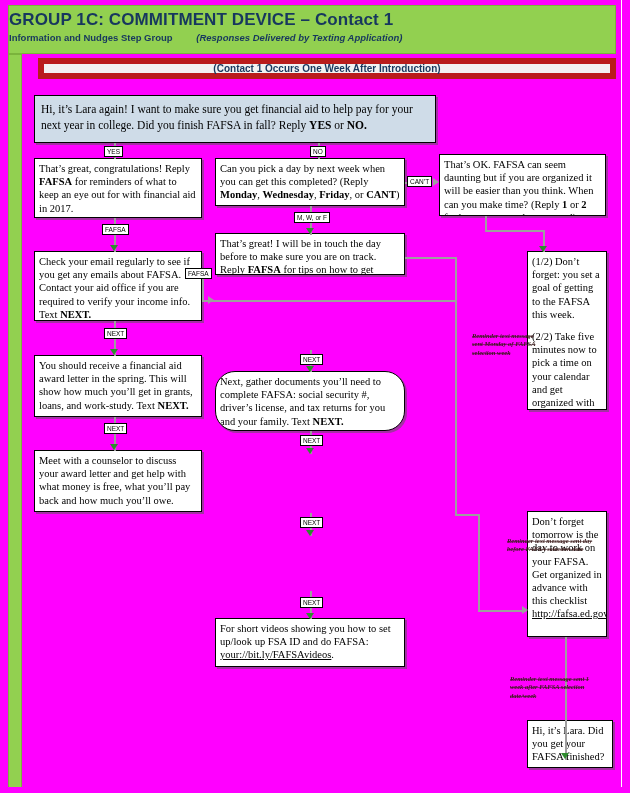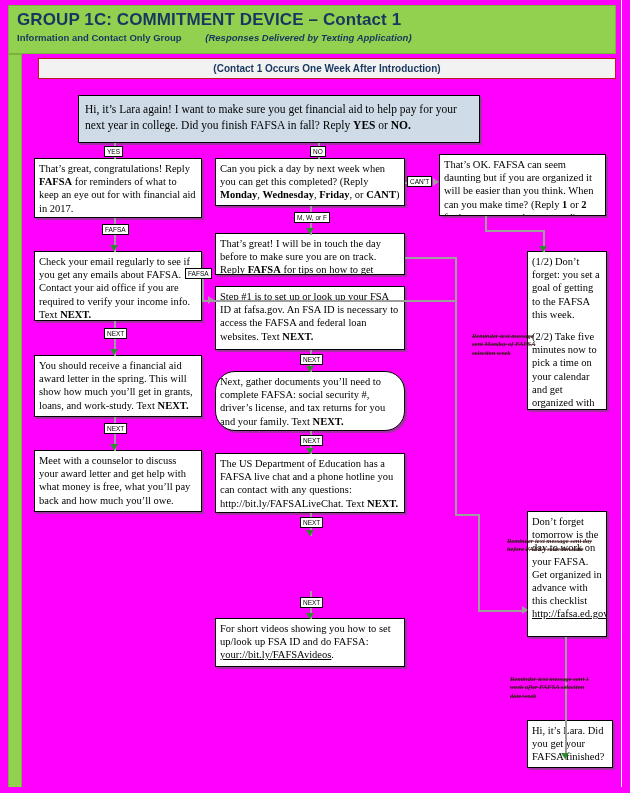--- a/index.html
+++ b/index.html
@@ -18,41 +18,41 @@
   
   .frame-right{position:absolute;right:0;top:0;width:8px;height:793px;background:#ff00ff;border-left:1px solid #ffffff;}
   .frame-bottom{position:absolute;left:0;bottom:0;width:630px;height:6px;background:#ff00ff;}
 
   
   #banner{
     position:absolute;left:8px;top:5px;width:608px;height:49px;
     background:#92d050;
     border:1px solid #7ab33c;
     box-sizing:border-box;
-    padding:3px 8px 0 8px;
+    padding:3px 8px 0 0;
   }
   #banner .title{
     font-family:"Liberation Sans", sans-serif;
     font-size:17px;font-weight:bold;color:#17375e;
     letter-spacing:0.1px;line-height:22px;white-space:nowrap;
   }
   #banner .subtitle{
     font-family:"Liberation Sans", sans-serif;
     font-size:9.5px;font-weight:bold;color:#17375e;
     line-height:12px;margin-top:1px;
   }
   #banner .subtitle i{font-style:italic;margin-left:21px;}
 
   
   #leftrail{position:absolute;left:8px;top:54px;width:14px;height:735px;background:#92d050;border:1px solid #7ab33c;box-sizing:border-box;}
 
   
   #subheader{
     position:absolute;left:38px;top:58px;width:578px;height:21px;
-    background:#f2f2f2;border:1px solid #b91c1c;box-sizing:border-box;
+    background:#f2f2f2;border:6px solid #b91c1c;box-sizing:border-box;
     display:flex;align-items:center;justify-content:center;
     font-family:"Liberation Sans", sans-serif;
     font-size:10px;font-weight:bold;color:#17375e;
   }
 
   
   #canvas{
     position:absolute;left:22px;top:80px;width:596px;height:708px;
     background:#ff00ff;
   }
@@ -68,21 +68,20 @@
     color:#000000;
     padding:3px 4px 2px 4px;
     box-shadow:2px 2px 0 rgba(90,90,90,0.55);
     overflow:hidden;
   }
   .node.intro{
     background:#cfdce8;
     font-size:11.5px;
     line-height:16px;
     padding:5px 6px;
-    margin-left:44px;
   }
   .node b{font-weight:bold;}
   .node u{text-decoration:underline;}
 
   
   .chip{
     position:absolute;
     background:#ffffff;
     border:1px solid #000000;
     box-sizing:border-box;
@@ -115,21 +114,21 @@
     z-index:5;
   }
 </style>
 </head>
 <body>
 
 <div id="page">
 
   <div id="banner">
     <div class="title">GROUP 1C: COMMITMENT DEVICE –  Contact 1</div>
-    <div class="subtitle"><span>Information and Contact Only Group </span><i>(Responses Delivered by Texting Application)</i></div>
+    <div class="subtitle"><span>Information and Nudges Step Group </span><i>(Responses Delivered by Texting Application)</i></div>
   </div>
 
   <div id="leftrail"></div>
 
   <div id="subheader">(Contact 1 Occurs One Week After Introduction)</div>
 
   <div class="frame-right"></div>
   <div class="frame-bottom"></div>
 
   <div id="canvas">
@@ -191,39 +190,33 @@
       That’s great! I will be in touch the day before to make sure you are on track. Reply <b>FAFSA</b> for tips on how to get started.
     </div>
 
     <div class="hline" style="left:383px;top:177px;width:52px;"></div>
     <div class="vline" style="left:433px;top:177px;height:45px;"></div>
     <div class="hline" style="left:180px;top:220px;width:255px;"></div>
     <div class="vline" style="left:180px;top:196px;height:26px;"></div>
     <div class="chip" style="left:163px;top:188px;">FAFSA</div>
     <div class="arrow-r" style="left:186px;top:216px;"></div>
 
-    <div class="node" style="left:193px;top:206px;width:190px;height:64px;">
-      Step #1 is to set up or look up your FSA ID at fafsa.gov. An FSA ID is necessary to access the FAFSA and federal loan websites. Text <b>NEXT.</b>
-    </div>
 
     <div class="vline" style="left:288px;top:270px;height:22px;"></div>
     <div class="chip" style="left:278px;top:274px;">NEXT</div>
     <div class="arrow-d" style="left:284px;top:286px;"></div>
 
     <div class="node" style="left:193px;top:291px;width:190px;height:60px;border-radius:20px;">
       Next, gather documents you’ll need to complete FAFSA: social security #, driver’s license, and tax returns for you and your family. Text <b>NEXT.</b>
     </div>
 
     <div class="vline" style="left:288px;top:351px;height:23px;"></div>
     <div class="chip" style="left:278px;top:355px;">NEXT</div>
     <div class="arrow-d" style="left:284px;top:368px;"></div>
 
-    <div class="node" style="left:193px;top:373px;width:190px;height:60px;">
-      The US Department of Education has a FAFSA live chat and a phone hotline you can contact with any questions: http://bit.ly/FAFSALiveChat. Text <b>NEXT.</b>
-    </div>
 
     <div class="vline" style="left:288px;top:433px;height:23px;"></div>
     <div class="chip" style="left:278px;top:437px;">NEXT</div>
     <div class="arrow-d" style="left:284px;top:450px;"></div>
 
 
     <div class="vline" style="left:288px;top:511px;height:28px;"></div>
     <div class="chip" style="left:278px;top:517px;">NEXT</div>
     <div class="arrow-d" style="left:284px;top:533px;"></div>
 

